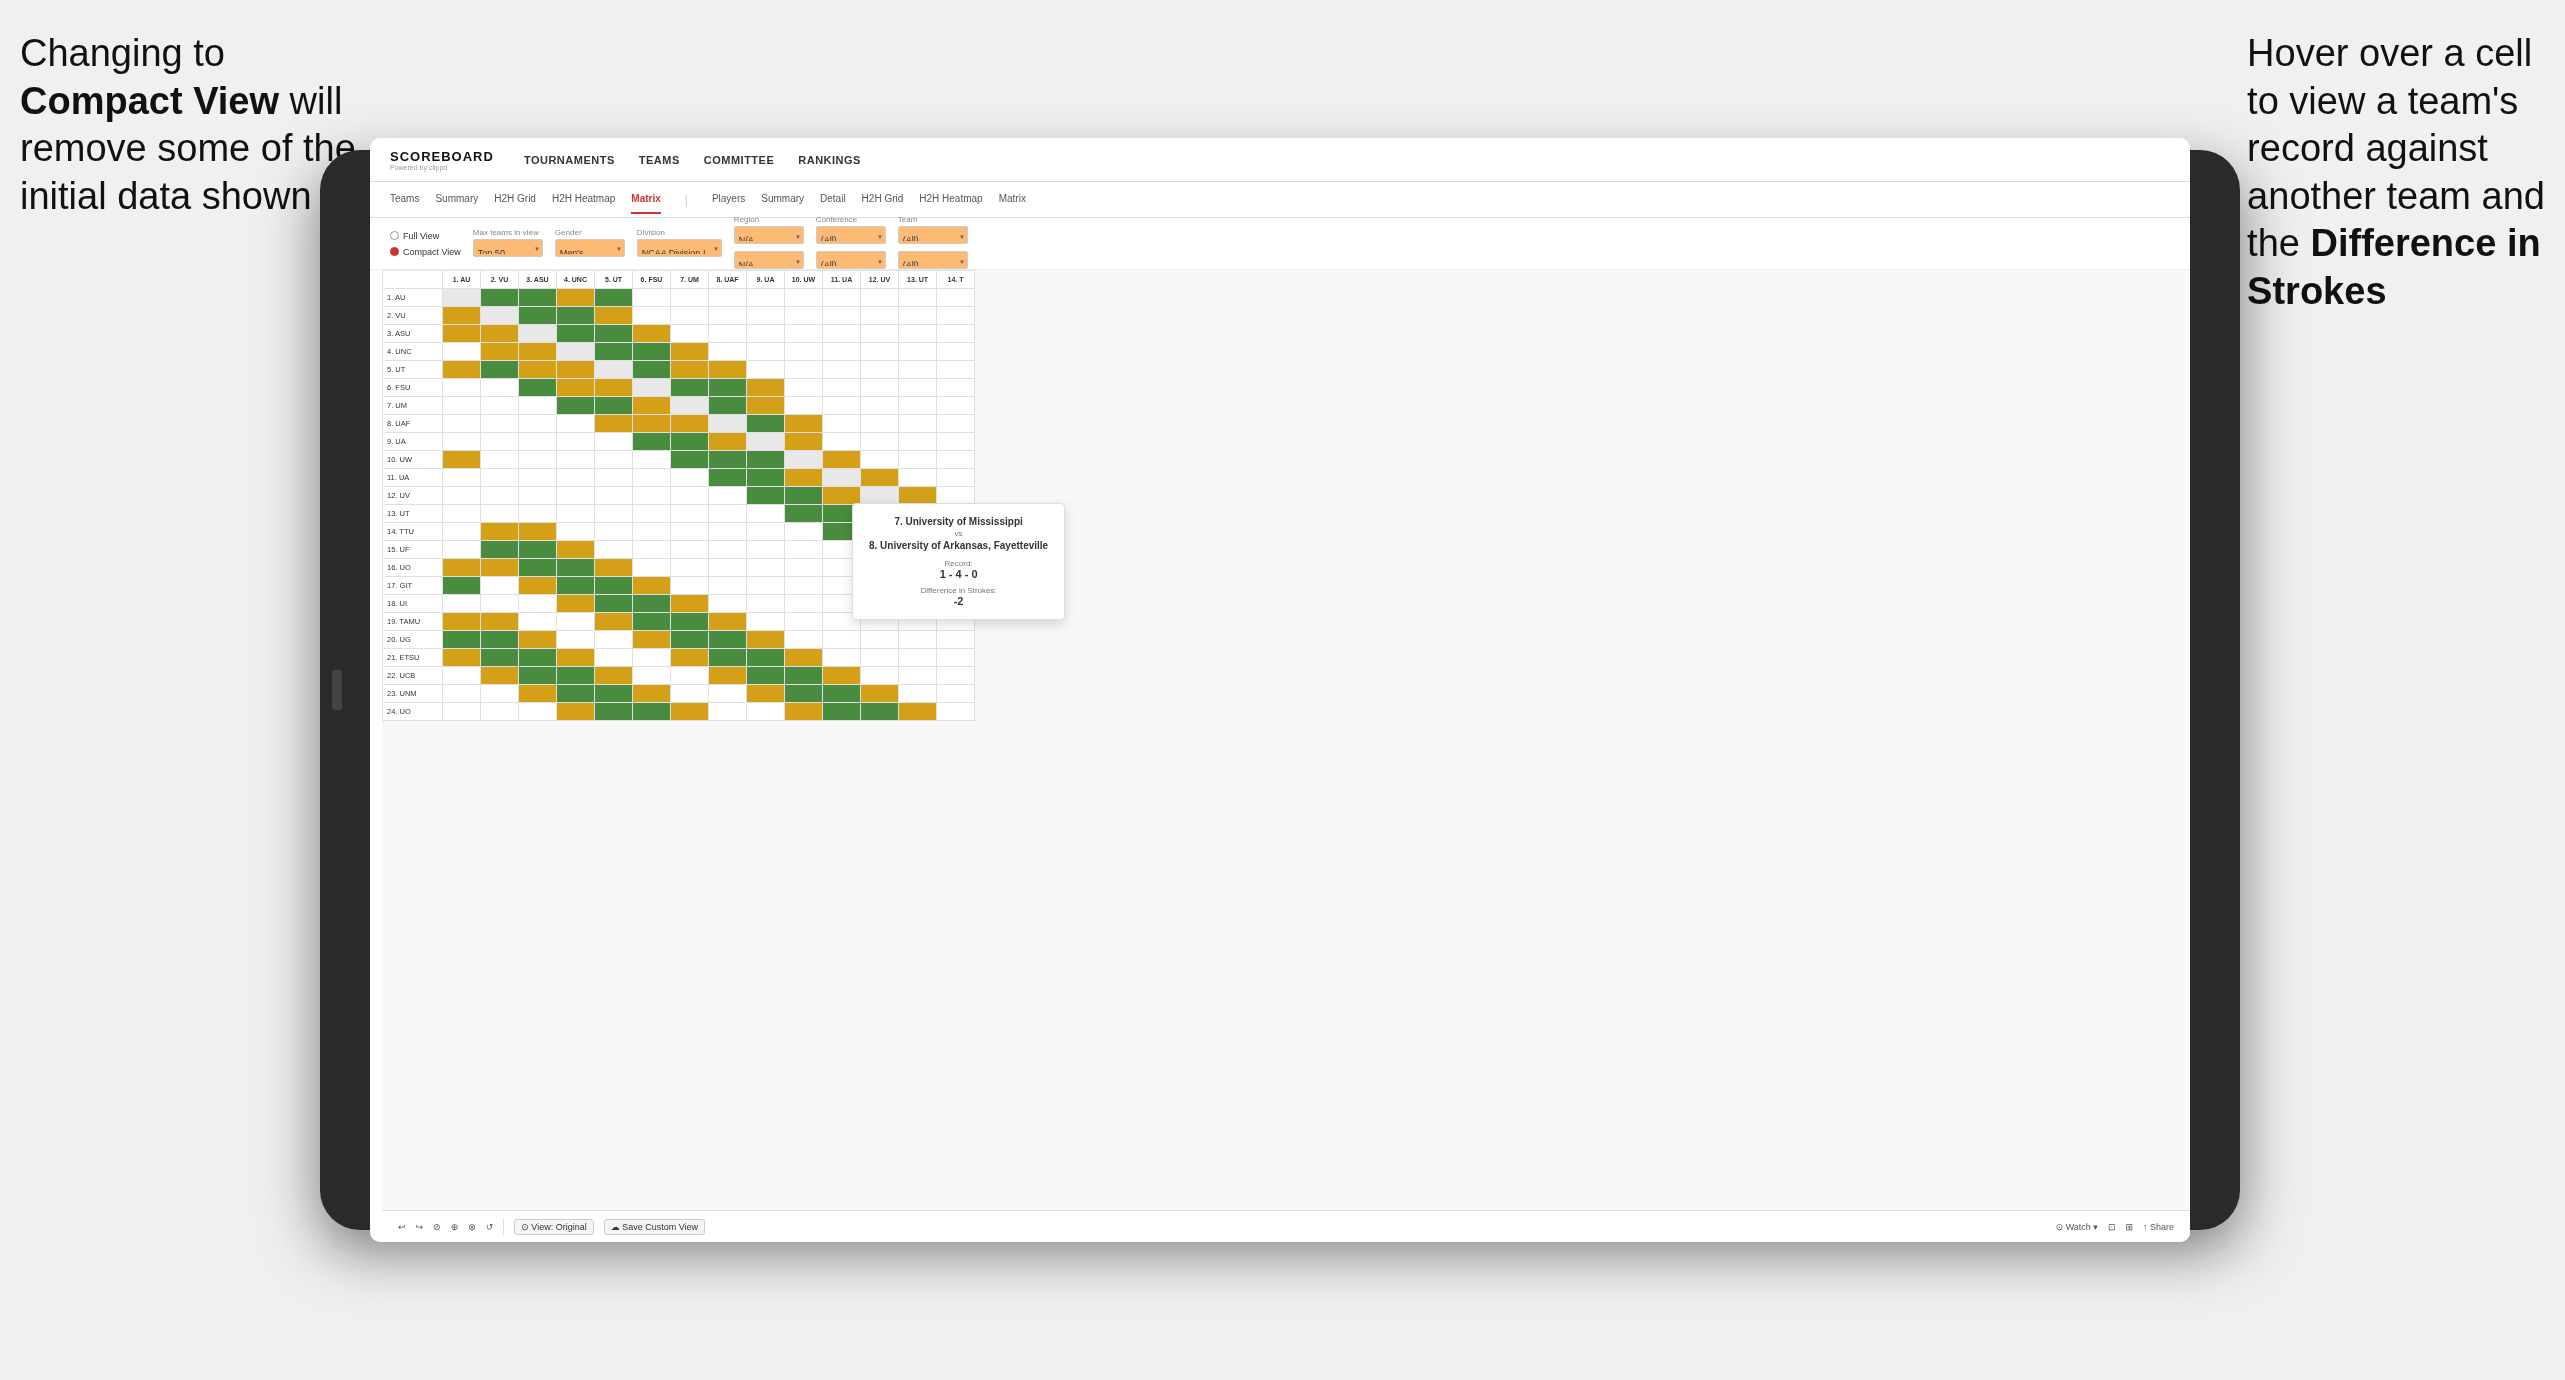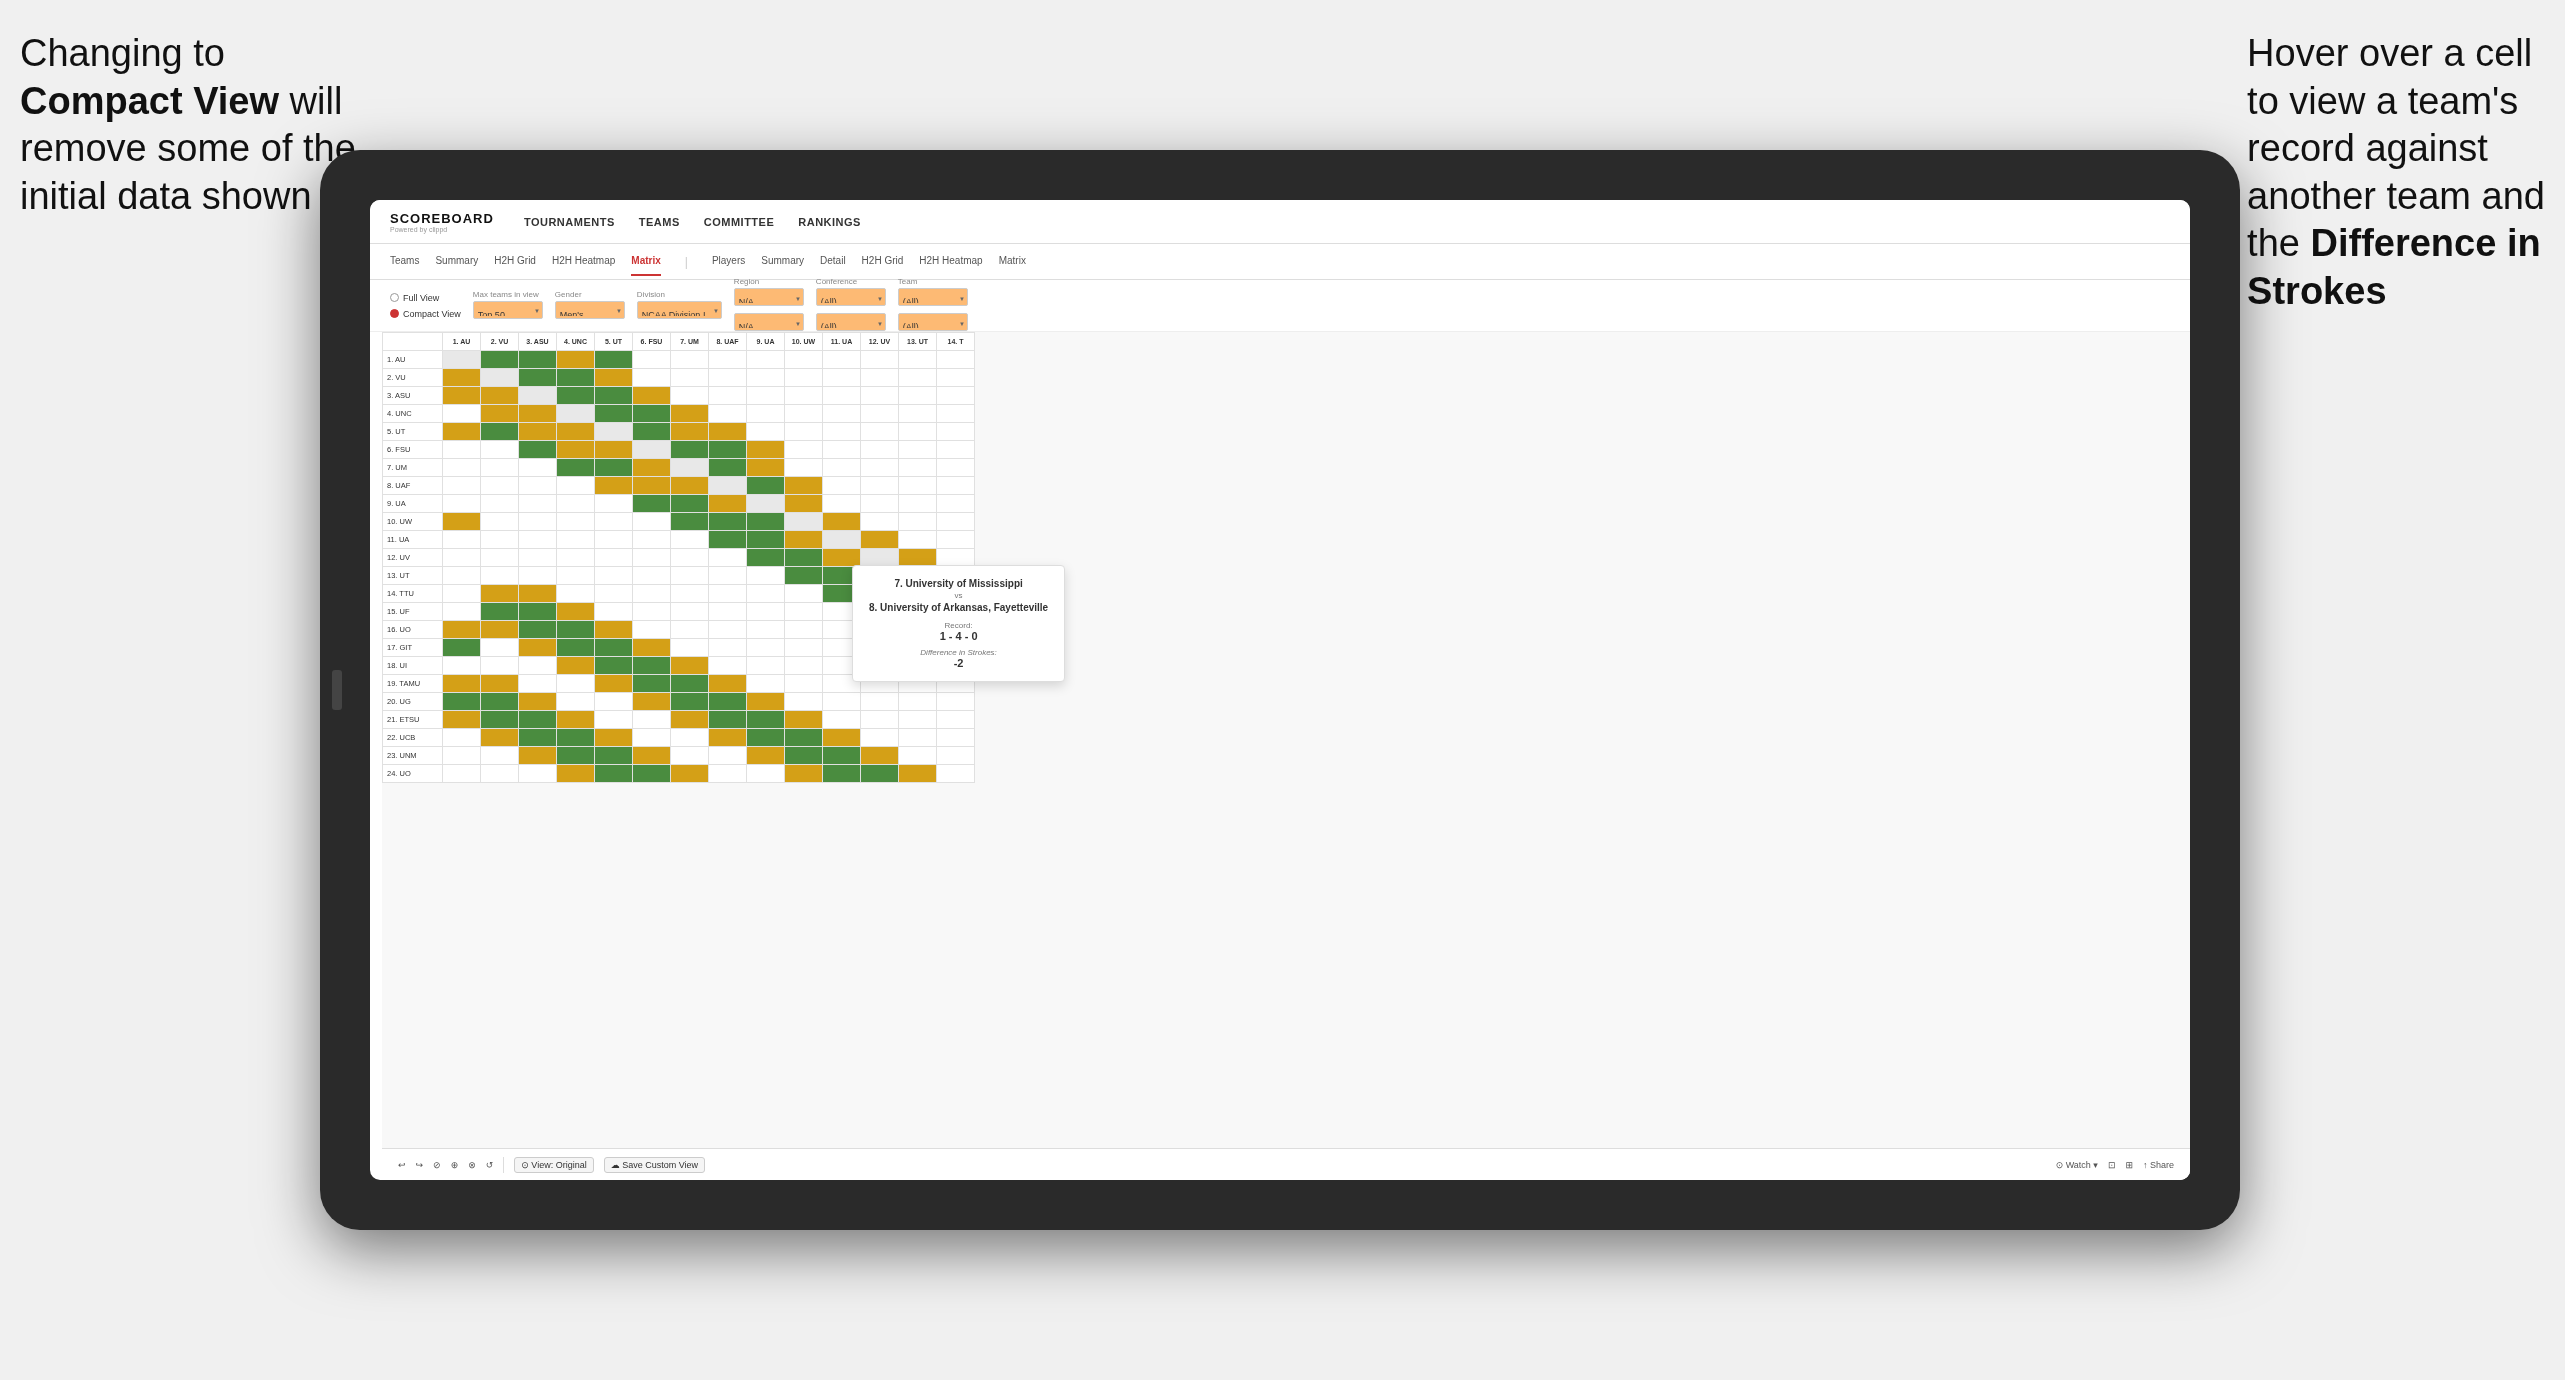--- a/index.html
+++ b/index.html
@@ -56,21 +56,21 @@
       background: #2a2a2a;
       border-radius: 40px;
       box-shadow: 0 20px 60px rgba(0,0,0,0.5);
       display: flex;
       align-items: center;
       justify-content: center;
     }
 
     .tablet-screen {
       width: 1820px;
-      height: 980px;
+      height: 1104px;
       background: #fff;
       border-radius: 10px;
       overflow: hidden;
       display: flex;
       flex-direction: column;
     }
 
     
     .tablet-home {
       position: absolute;
@@ -314,21 +314,20 @@
     }
     .tooltip-record-value {
       font-size: 11px;
       font-weight: 600;
       color: #333;
       margin-bottom: 6px;
     }
     .tooltip-diff-label {
       font-size: 8px;
       color: #777;
-      font-style: italic;
     }
     .tooltip-diff-value {
       font-size: 11px;
       font-weight: 600;
       color: #333;
     }
 
     
     .bottom-toolbar {
       height: 32px;

